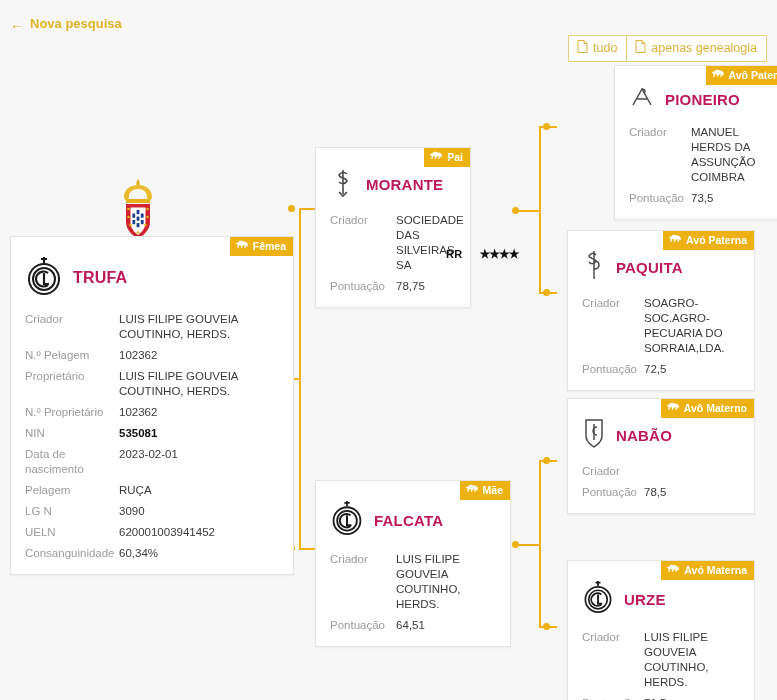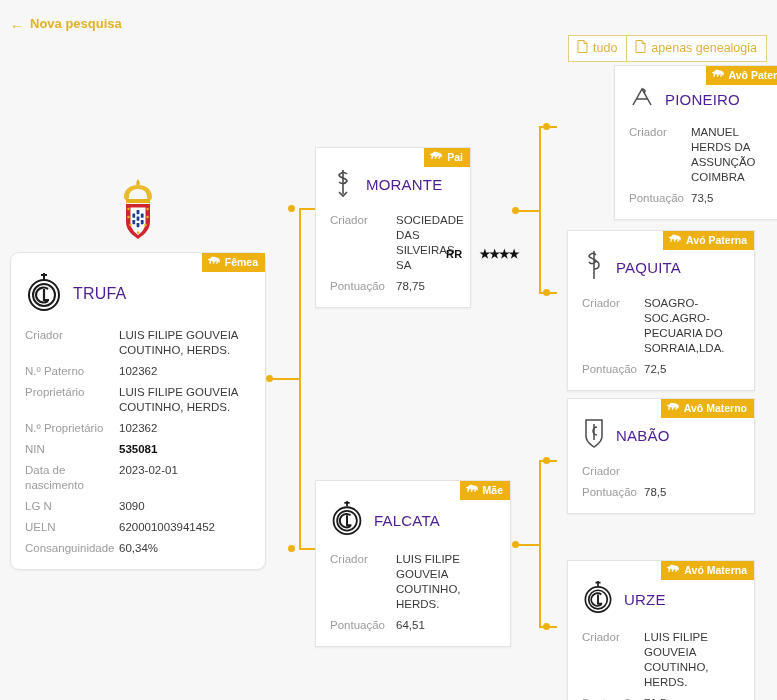--- a/index.html
+++ b/index.html
@@ -50,21 +50,21 @@
     padding: 3px 7px 4px 5px;
     display: flex; align-items: center; gap: 4px;
     line-height: 1; white-space: nowrap;
   }
   .card-head {
     display: flex; align-items: center; gap: 10px;
     padding: 18px 12px 6px 14px;
   }
   .brand { flex: 0 0 auto; }
   .card-title {
-    font-size: 16px; font-weight: 400; color: #4c1d95;
+    font-size: 16px; font-weight: 700; color: #be185d;
     letter-spacing: .2px;
   }
   .card-title.sm { font-size: 15px; }
 
   .rows { padding: 2px 12px 10px 14px; }
   .row {
     display: flex; align-items: flex-start;
     padding: 3px 0;
     font-size: 11.5px; line-height: 15px;
   }
@@ -74,21 +74,21 @@
 
   
   .main .row .k { width: 94px; }
   .main .row .v { width: 132px; }
   .par .row .k  { width: 66px; }
   .par .row .v  { width: 100px; }
   .gp  .row .k  { width: 62px; }
   .gp  .row .v  { width: 90px; }
 
   
-  #card-trufa    { left: 10px;  top: 252px; width: 256px; border-radius: 9px; }
+  #card-trufa    { left: 10px;  top: 236px; width: 284px; }
   #card-morante  { left: 315px; top: 147px; width: 156px; }
   #card-falcata  { left: 315px; top: 480px; width: 196px; }
   #card-pioneiro { left: 567px; top: 65px;  width: 184px; margin-left: 47px; }
   #card-paquita  { left: 567px; top: 230px; width: 188px; }
   #card-nabao    { left: 567px; top: 398px; width: 188px; }
   #card-urze     { left: 567px; top: 560px; width: 188px; }
 
   .rating {
     position: absolute; left: 446px; top: 247px;
     font-size: 11px; font-weight: 700; color: #111;
@@ -214,38 +214,42 @@
         </svg>
       </span>
       <span class="card-title">TRUFA</span>
     </div>
     <div class="rows">
       <div class="row">
           <span class="k">Criador</span>
           <span class="v">LUIS FILIPE GOUVEIA COUTINHO, HERDS.</span>
         </div>
       <div class="row">
-          <span class="k">N.º Paterno</span>
+          <span class="k">N.º Pelagem</span>
           <span class="v">102362</span>
         </div>
       <div class="row">
           <span class="k">Proprietário</span>
           <span class="v">LUIS FILIPE GOUVEIA COUTINHO, HERDS.</span>
         </div>
       <div class="row">
           <span class="k">N.º Proprietário</span>
           <span class="v">102362</span>
         </div>
       <div class="row b">
           <span class="k">NIN</span>
           <span class="v">535081</span>
         </div>
       <div class="row">
           <span class="k">Data de nascimento</span>
           <span class="v">2023-02-01</span>
+        </div>
+      <div class="row">
+          <span class="k">Pelagem</span>
+          <span class="v">RUÇA</span>
         </div>
       <div class="row">
           <span class="k">LG N</span>
           <span class="v">3090</span>
         </div>
       <div class="row">
           <span class="k">UELN</span>
           <span class="v">620001003941452</span>
         </div>
       <div class="row">

